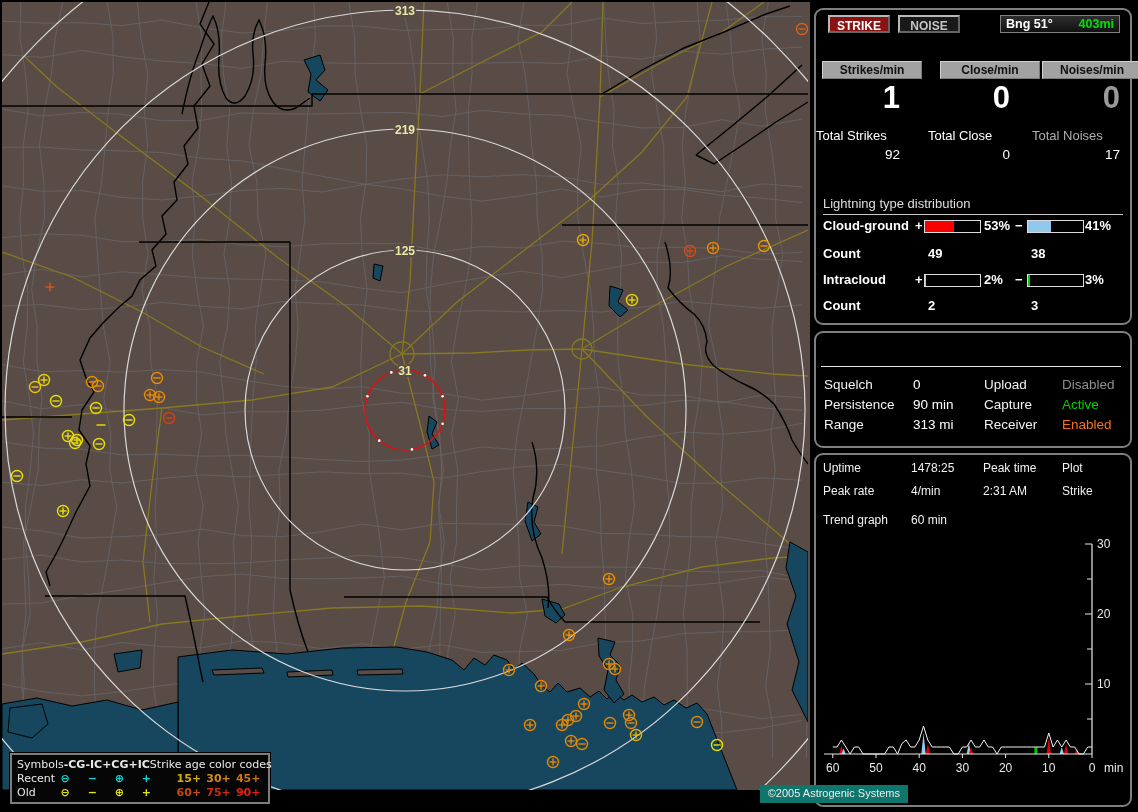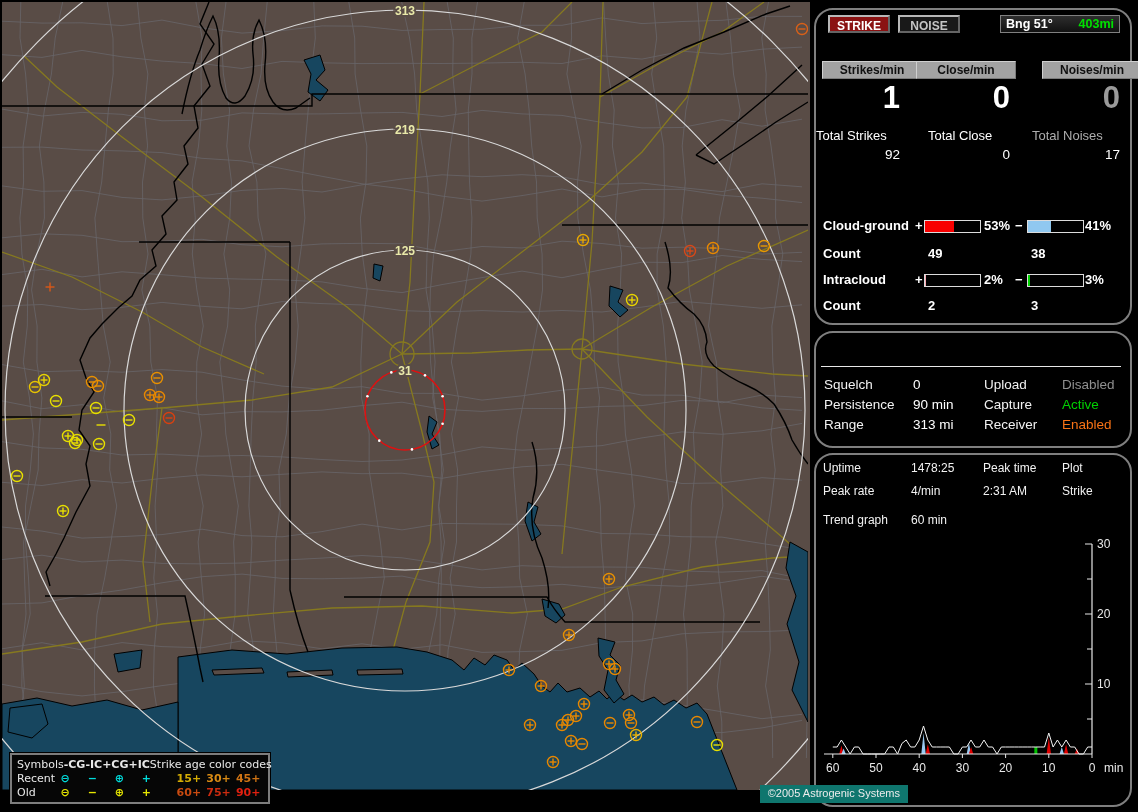--- a/index.html
+++ b/index.html
@@ -8,21 +8,21 @@
   #map-svg{position:absolute;left:0;top:0;}
   .map-legend{position:absolute;left:8px;top:751px;width:246px;background:#060606;border:2px solid #7d7d7d;box-shadow:0 0 0 1px #000;padding:2px 5px 3px 5px;z-index:5;font-family:"DejaVu Sans",sans-serif;}
   .leg-row{display:flex;align-items:center;height:14px;font-size:11px;color:#e8e8e8;white-space:nowrap;}
   .leg-c0{width:50px;}
   .leg-sym{width:31px;text-align:left;font-weight:bold;}
   .leg-gap{width:6px;}
   .leg-age{width:34px;text-align:center;font-weight:bold;}
   .leg-agehdr{flex:1;text-align:center;}
   .map-copyright{position:absolute;right:0px;top:783px;background:#0f766e;color:#ececec;font-size:11px;padding:2px 8px 4px 8px;z-index:6;}
   #panel{position:absolute;left:810px;top:0;width:328px;height:812px;background:#000;}
-  .pbox{position:absolute;left:4px;width:314px;background:#000;border:2px solid #7f7f7f;border-radius:19px;}
+  .pbox{position:absolute;left:4px;width:314px;background:#000;border:2px solid #7f7f7f;border-radius:9px;}
   #box-stats{top:8px;height:313px;}
   #box-clock{top:331px;height:113px;}
   #box-status{top:453px;height:350px;}
   .btn{position:absolute;top:5px;height:18px;line-height:18px;text-align:center;font-size:12px;font-weight:bold;border:2px outset #b8b8b8;box-sizing:border-box;cursor:pointer;}
   #btn-strike{left:12px;width:62px;background:#8a1212;color:#fff;}
   #btn-noise{left:82px;width:62px;background:#191919;color:#c4c4c4;}
   #bng-display{position:absolute;left:184px;top:5px;width:120px;height:18px;background:linear-gradient(#2e2e2e,#111);border:1px solid #808080;box-sizing:border-box;display:flex;justify-content:space-between;align-items:center;padding:0 5px;font-size:12.5px;font-weight:bold;}
   #bng-display .bng-label{color:#fff;}
   #bng-display .bng-range{color:#00e000;}
   .chip{position:absolute;top:51px;height:16px;line-height:16px;background:#a2a2a2;color:#101010;font-size:12px;font-weight:bold;text-align:center;border:1px outset #cfcfcf;}
@@ -412,29 +412,30 @@
     <div class="btn" id="btn-noise">NOISE</div>
     <div id="bng-display">
       <span class="bng-label">Bng 51°</span>
       <span class="bng-range">403mi</span>
     </div>
     <div id="counters-holder">
         <div class="chip" style="left:6px;width:98px">Strikes/min</div>
         <div class="rate" style="left:-6px;width:90px;color:#ffffff">1</div>
         <div class="total-label" style="left:0px;width:104px;color:#ffffff">Total Strikes</div>
         <div class="total-value" style="left:-6px;width:90px">92</div>
-        <div class="chip" style="left:100px;width:98px">Close/min</div>
+        <div class="chip" style="left:124px;width:98px">Close/min</div>
         <div class="rate" style="left:104px;width:90px;color:#ffffff">0</div>
         <div class="total-label" style="left:112px;width:104px;color:#ffffff">Total Close</div>
         <div class="total-value" style="left:104px;width:90px">0</div>
         <div class="chip" style="left:226px;width:98px">Noises/min</div>
         <div class="rate" style="left:214px;width:90px;color:#9a9a9a">0</div>
         <div class="total-label" style="left:216px;width:102px;color:#aeaeae">Total Noises</div>
         <div class="total-value" style="left:214px;width:90px">17</div>
       </div>
+    <div class="dist-title">Lightning type distribution</div>
     <div id="dist-holder">
         <div class="dist-row">
           <span class="name" style="top:208px">Cloud-ground</span>
           <span class="dist-sign" style="left:99px;top:208px">+</span>
           <span class="bar" style="left:108px;top:210px">
             <span class="fill" style="display:block;width:53%;background:#f80000"></span>
           </span>
           <span class="pct" style="left:168px;top:208px">53%</span>
           <span class="dist-sign" style="left:199px;top:208px">−</span>
           <span class="bar" style="left:211px;top:210px">

